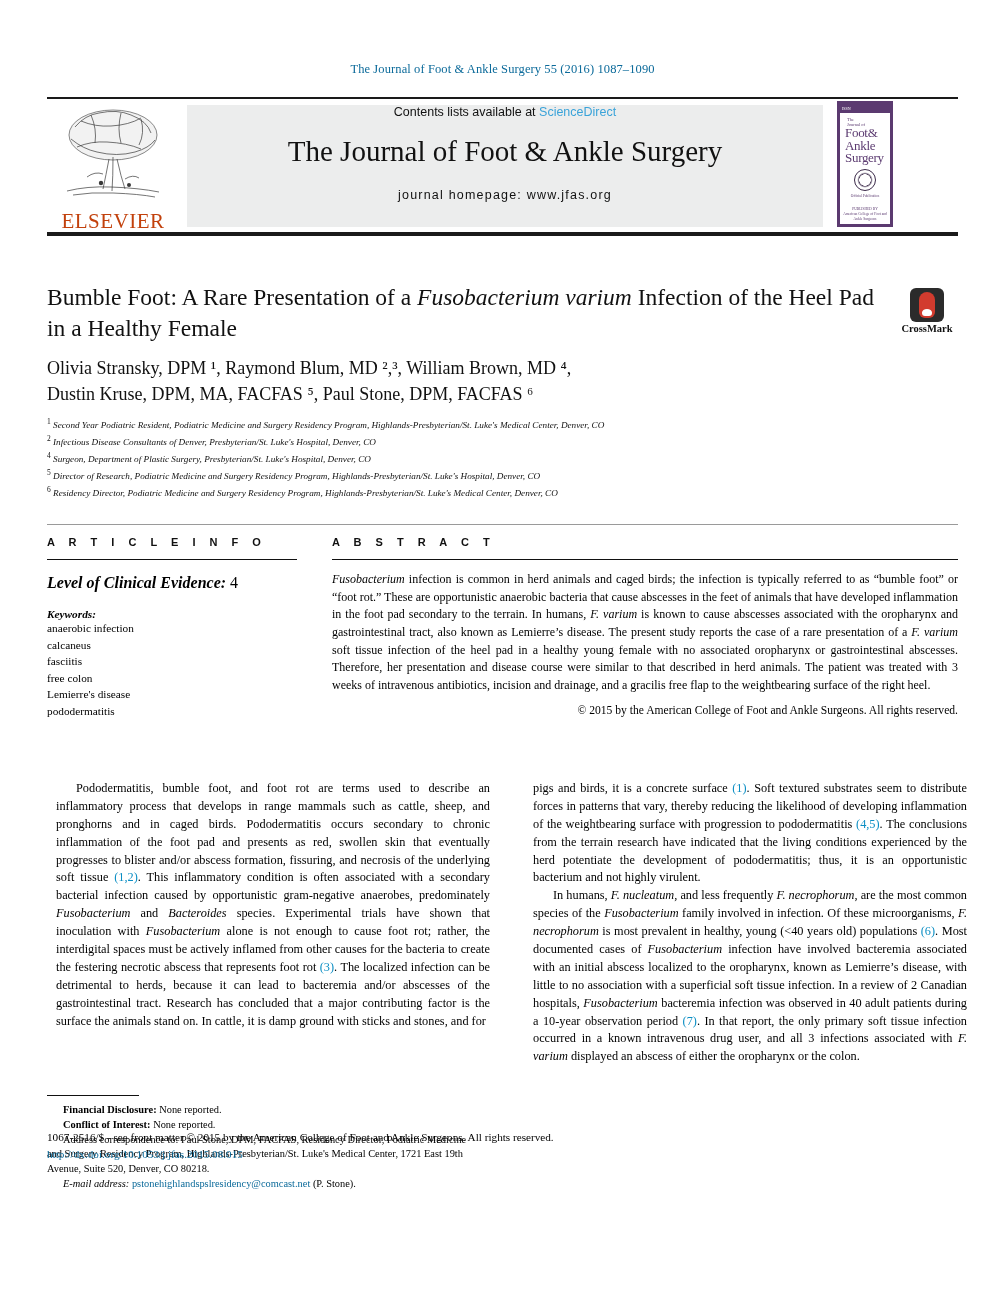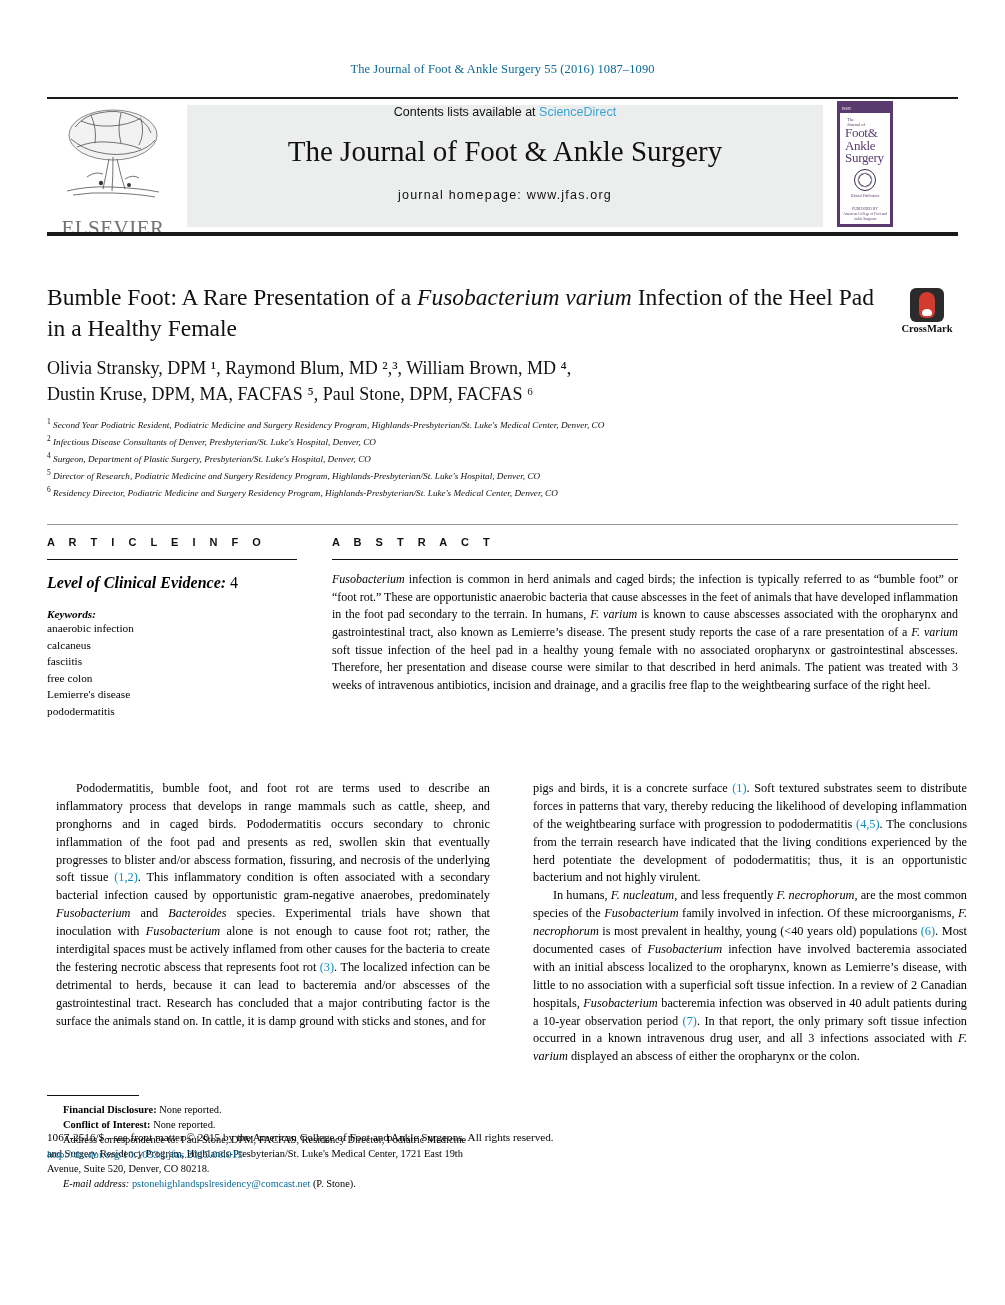--- a/index.html
+++ b/index.html
@@ -50,23 +50,23 @@
     left: 2px; top: 6px;
     width: 128px;
     height: 122px;
     text-align: center;
   }
   .tree-svg { display: block; margin: 0 auto; }
   .elsevier-word {
     font-family: "Liberation Serif", serif;
     font-size: 21px;
     letter-spacing: 0.5px;
-    color: #737373;
+    color: #c2410c;
     font-weight: 400;
-    margin-top: 17px;
+    margin-top: 10px;
     line-height: 1;
   }
   .grey-panel {
     position: absolute;
     left: 140px; top: 6px;
     width: 636px;
     height: 122px;
     background: #eceded;
   }
   .contents-line {
@@ -425,20 +425,21 @@
     <div class="kw">fasciitis</div>
     <div class="kw">free colon</div>
     <div class="kw">Lemierre's disease</div>
     <div class="kw">pododermatitis</div>
   </div>
 
   <div class="col-abs">
     <div class="sec-head">A B S T R A C T</div>
     <div class="hr-thin"></div>
     <div class="abs-text"><i>Fusobacterium</i> infection is common in herd animals and caged birds; the infection is typically referred to as “bumble foot” or “foot rot.” These are opportunistic anaerobic bacteria that cause abscesses in the feet of animals that have developed inflammation in the foot pad secondary to the terrain. In humans, <i>F. varium</i> is known to cause abscesses associated with the oropharynx and gastrointestinal tract, also known as Lemierre’s disease. The present study reports the case of a rare presentation of a <i>F. varium</i> soft tissue infection of the heel pad in a healthy young female with no associated oropharynx or gastrointestinal abscesses. Therefore, her presentation and disease course were similar to that described in herd animals. The patient was treated with 3 weeks of intravenous antibiotics, incision and drainage, and a gracilis free flap to the weightbearing surface of the right heel.</div>
+    <div class="abs-copy">© 2015 by the American College of Foot and Ankle Surgeons. All rights reserved.</div>
   </div>
 
   <div class="body-col body-left">
     <p>Pododermatitis, bumble foot, and foot rot are terms used to describe an inflammatory process that develops in range mammals such as cattle, sheep, and pronghorns and in caged birds. Pododermatitis occurs secondary to chronic inflammation of the foot pad and presents as red, swollen skin that eventually progresses to blister and/or abscess formation, fissuring, and necrosis of the underlying soft tissue <span class="cite">(1,2)</span>. This inflammatory condition is often associated with a secondary bacterial infection caused by opportunistic gram-negative anaerobes, predominately <i>Fusobacterium</i> and <i>Bacteroides</i> species. Experimental trials have shown that inoculation with <i>Fusobacterium</i> alone is not enough to cause foot rot; rather, the interdigital spaces must be actively inflamed from other causes for the bacteria to create the festering necrotic abscess that represents foot rot <span class="cite">(3)</span>. The localized infection can be detrimental to herds, because it can lead to bacteremia and/or abscesses of the gastrointestinal tract. Research has concluded that a major contributing factor is the surface the animals stand on. In cattle, it is damp ground with sticks and stones, and for</p>
   </div>
 
   <div class="body-col body-right">
     <p class="cont">pigs and birds, it is a concrete surface <span class="cite">(1)</span>. Soft textured substrates seem to distribute forces in patterns that vary, thereby reducing the likelihood of developing inflammation of the weightbearing surface with progression to pododermatitis <span class="cite">(4,5)</span>. The conclusions from the terrain research have indicated that the living conditions experienced by the herd potentiate the development of pododermatitis; thus, it is an opportunistic bacterium and not highly virulent.</p>
     <p>In humans, <i>F. nucleatum</i>, and less frequently <i>F. necrophorum</i>, are the most common species of the <i>Fusobacterium</i> family involved in infection. Of these microorganisms, <i>F. necrophorum</i> is most prevalent in healthy, young (&lt;40 years old) populations <span class="cite">(6)</span>. Most documented cases of <i>Fusobacterium</i> infection have involved bacteremia associated with an initial abscess localized to the oropharynx, known as Lemierre’s disease, with little to no association with a superficial soft tissue infection. In a review of 2 Canadian hospitals, <i>Fusobacterium</i> bacteremia infection was observed in 40 adult patients during a 10-year observation period <span class="cite">(7)</span>. In that report, the only primary soft tissue infection occurred in a known intravenous drug user, and all 3 infections associated with <i>F. varium</i> displayed an abscess of either the oropharynx or the colon.</p>
   </div>

